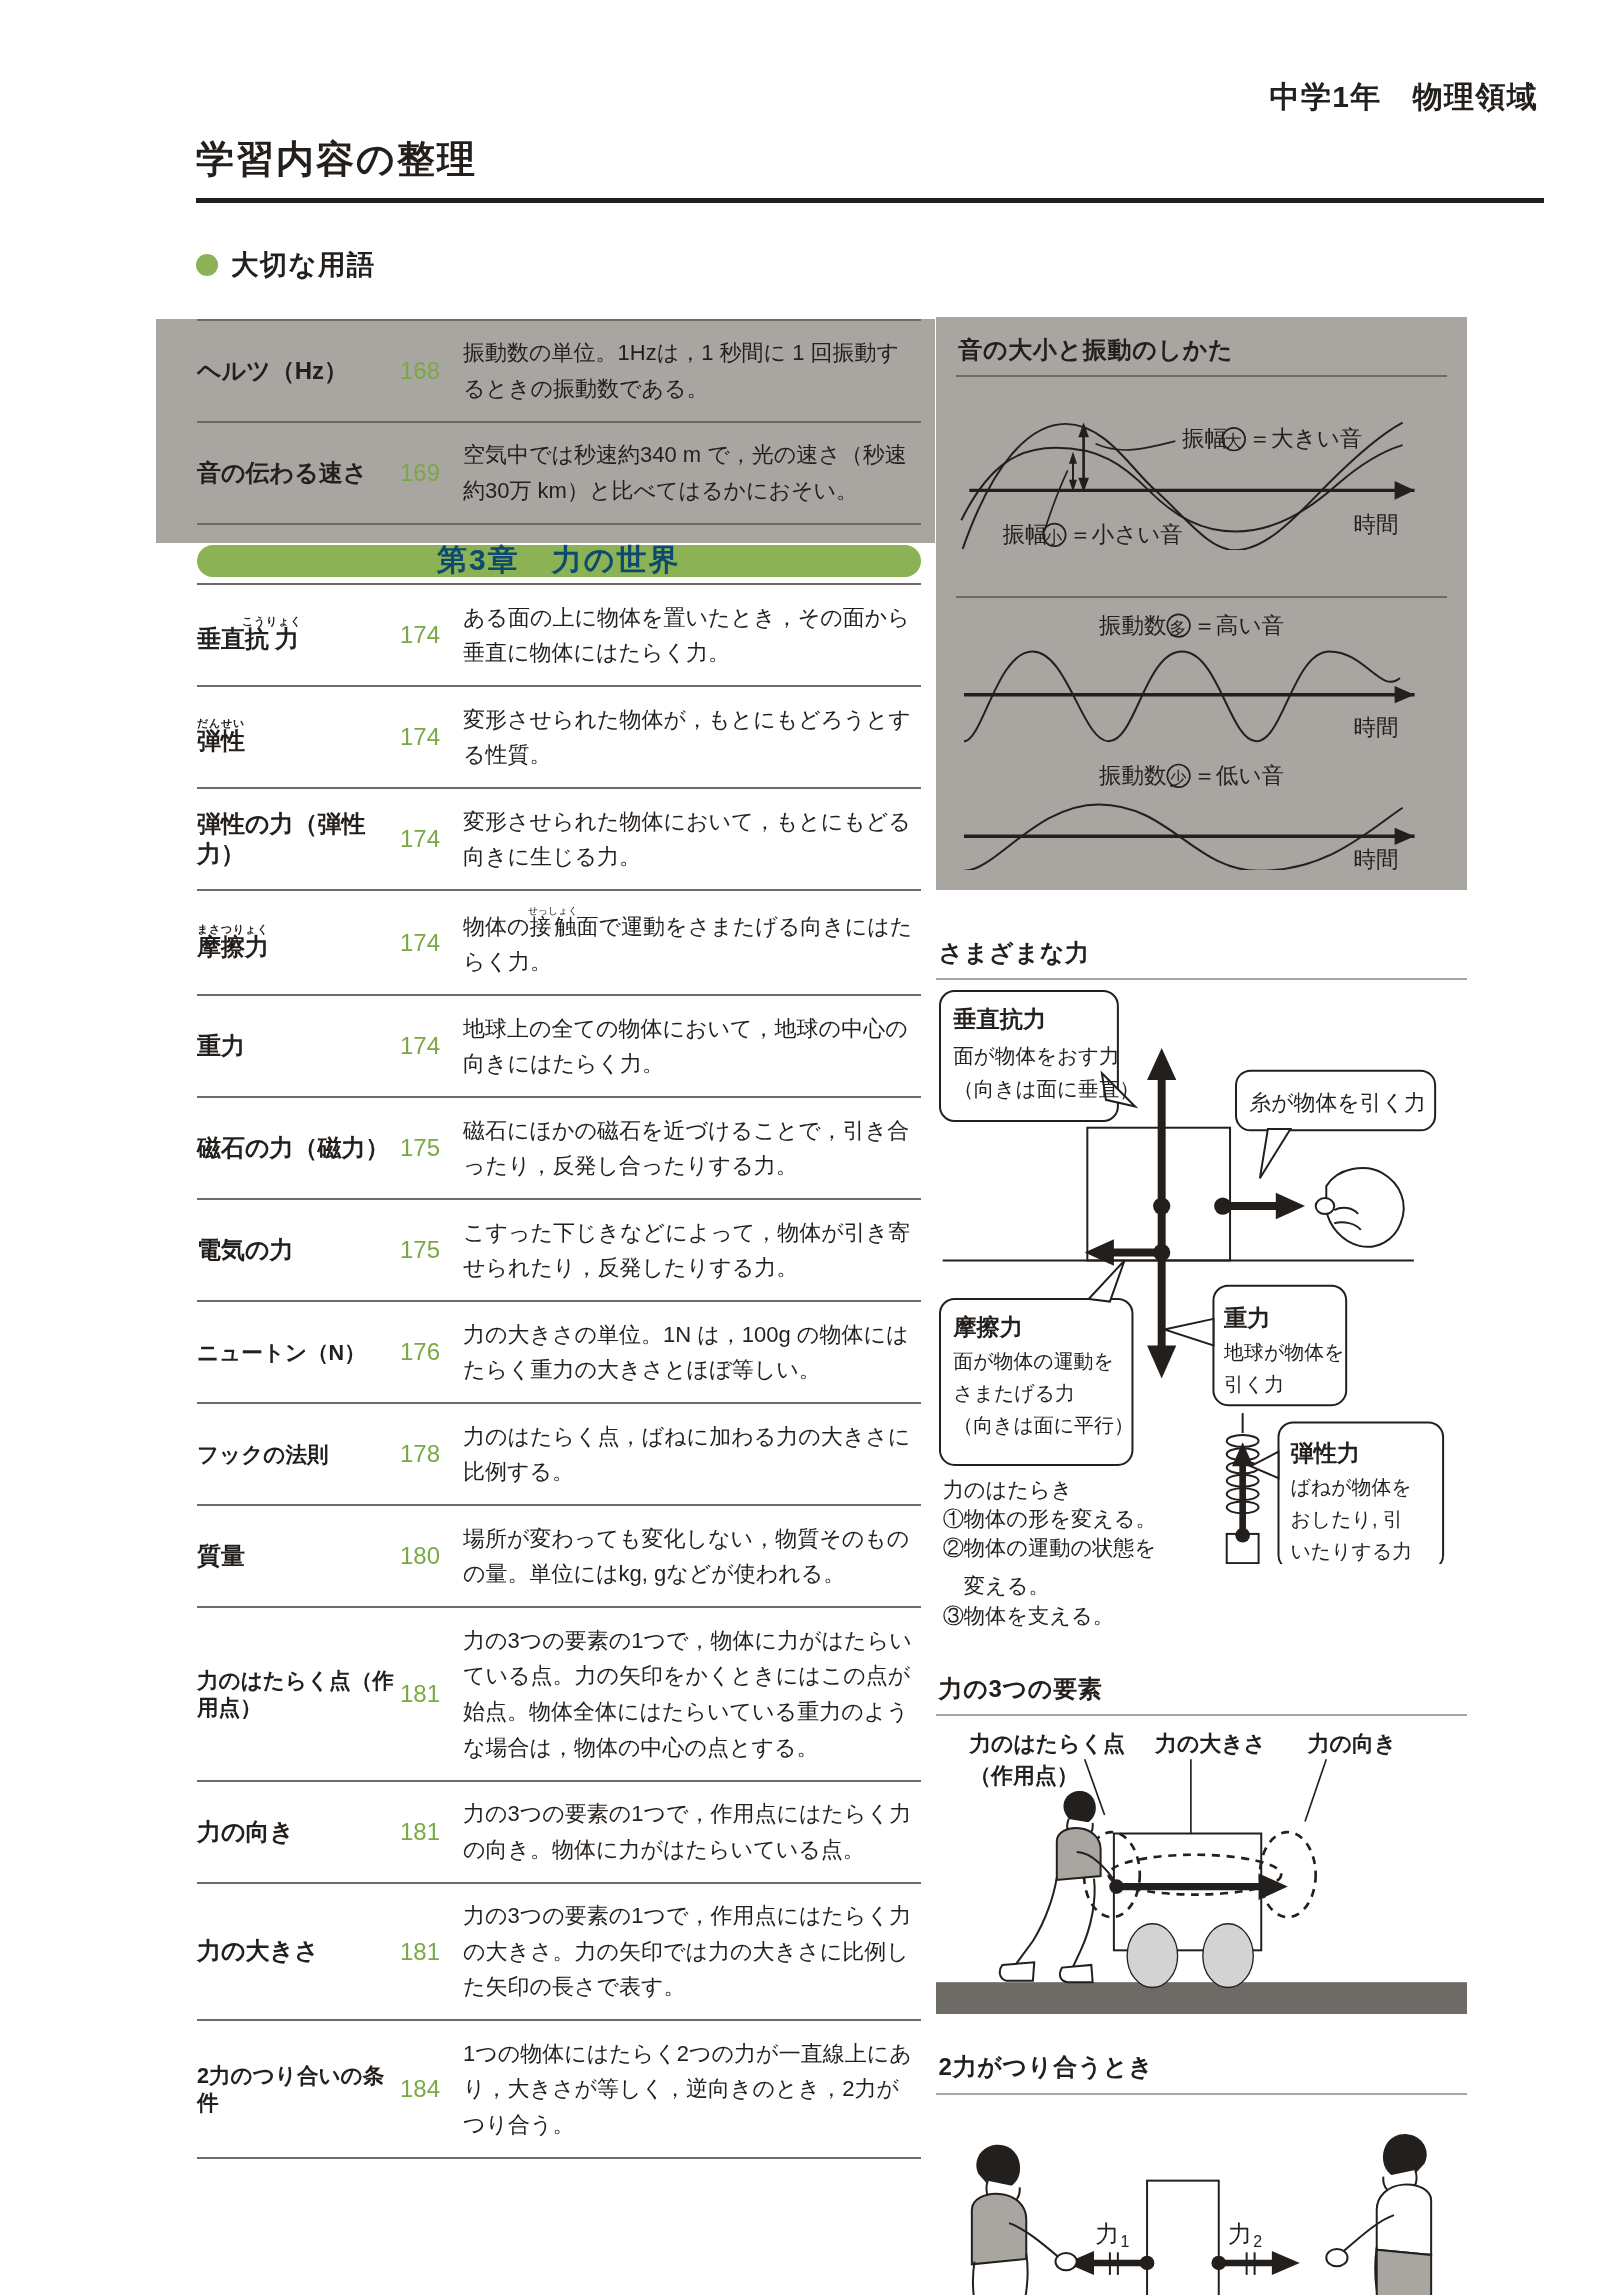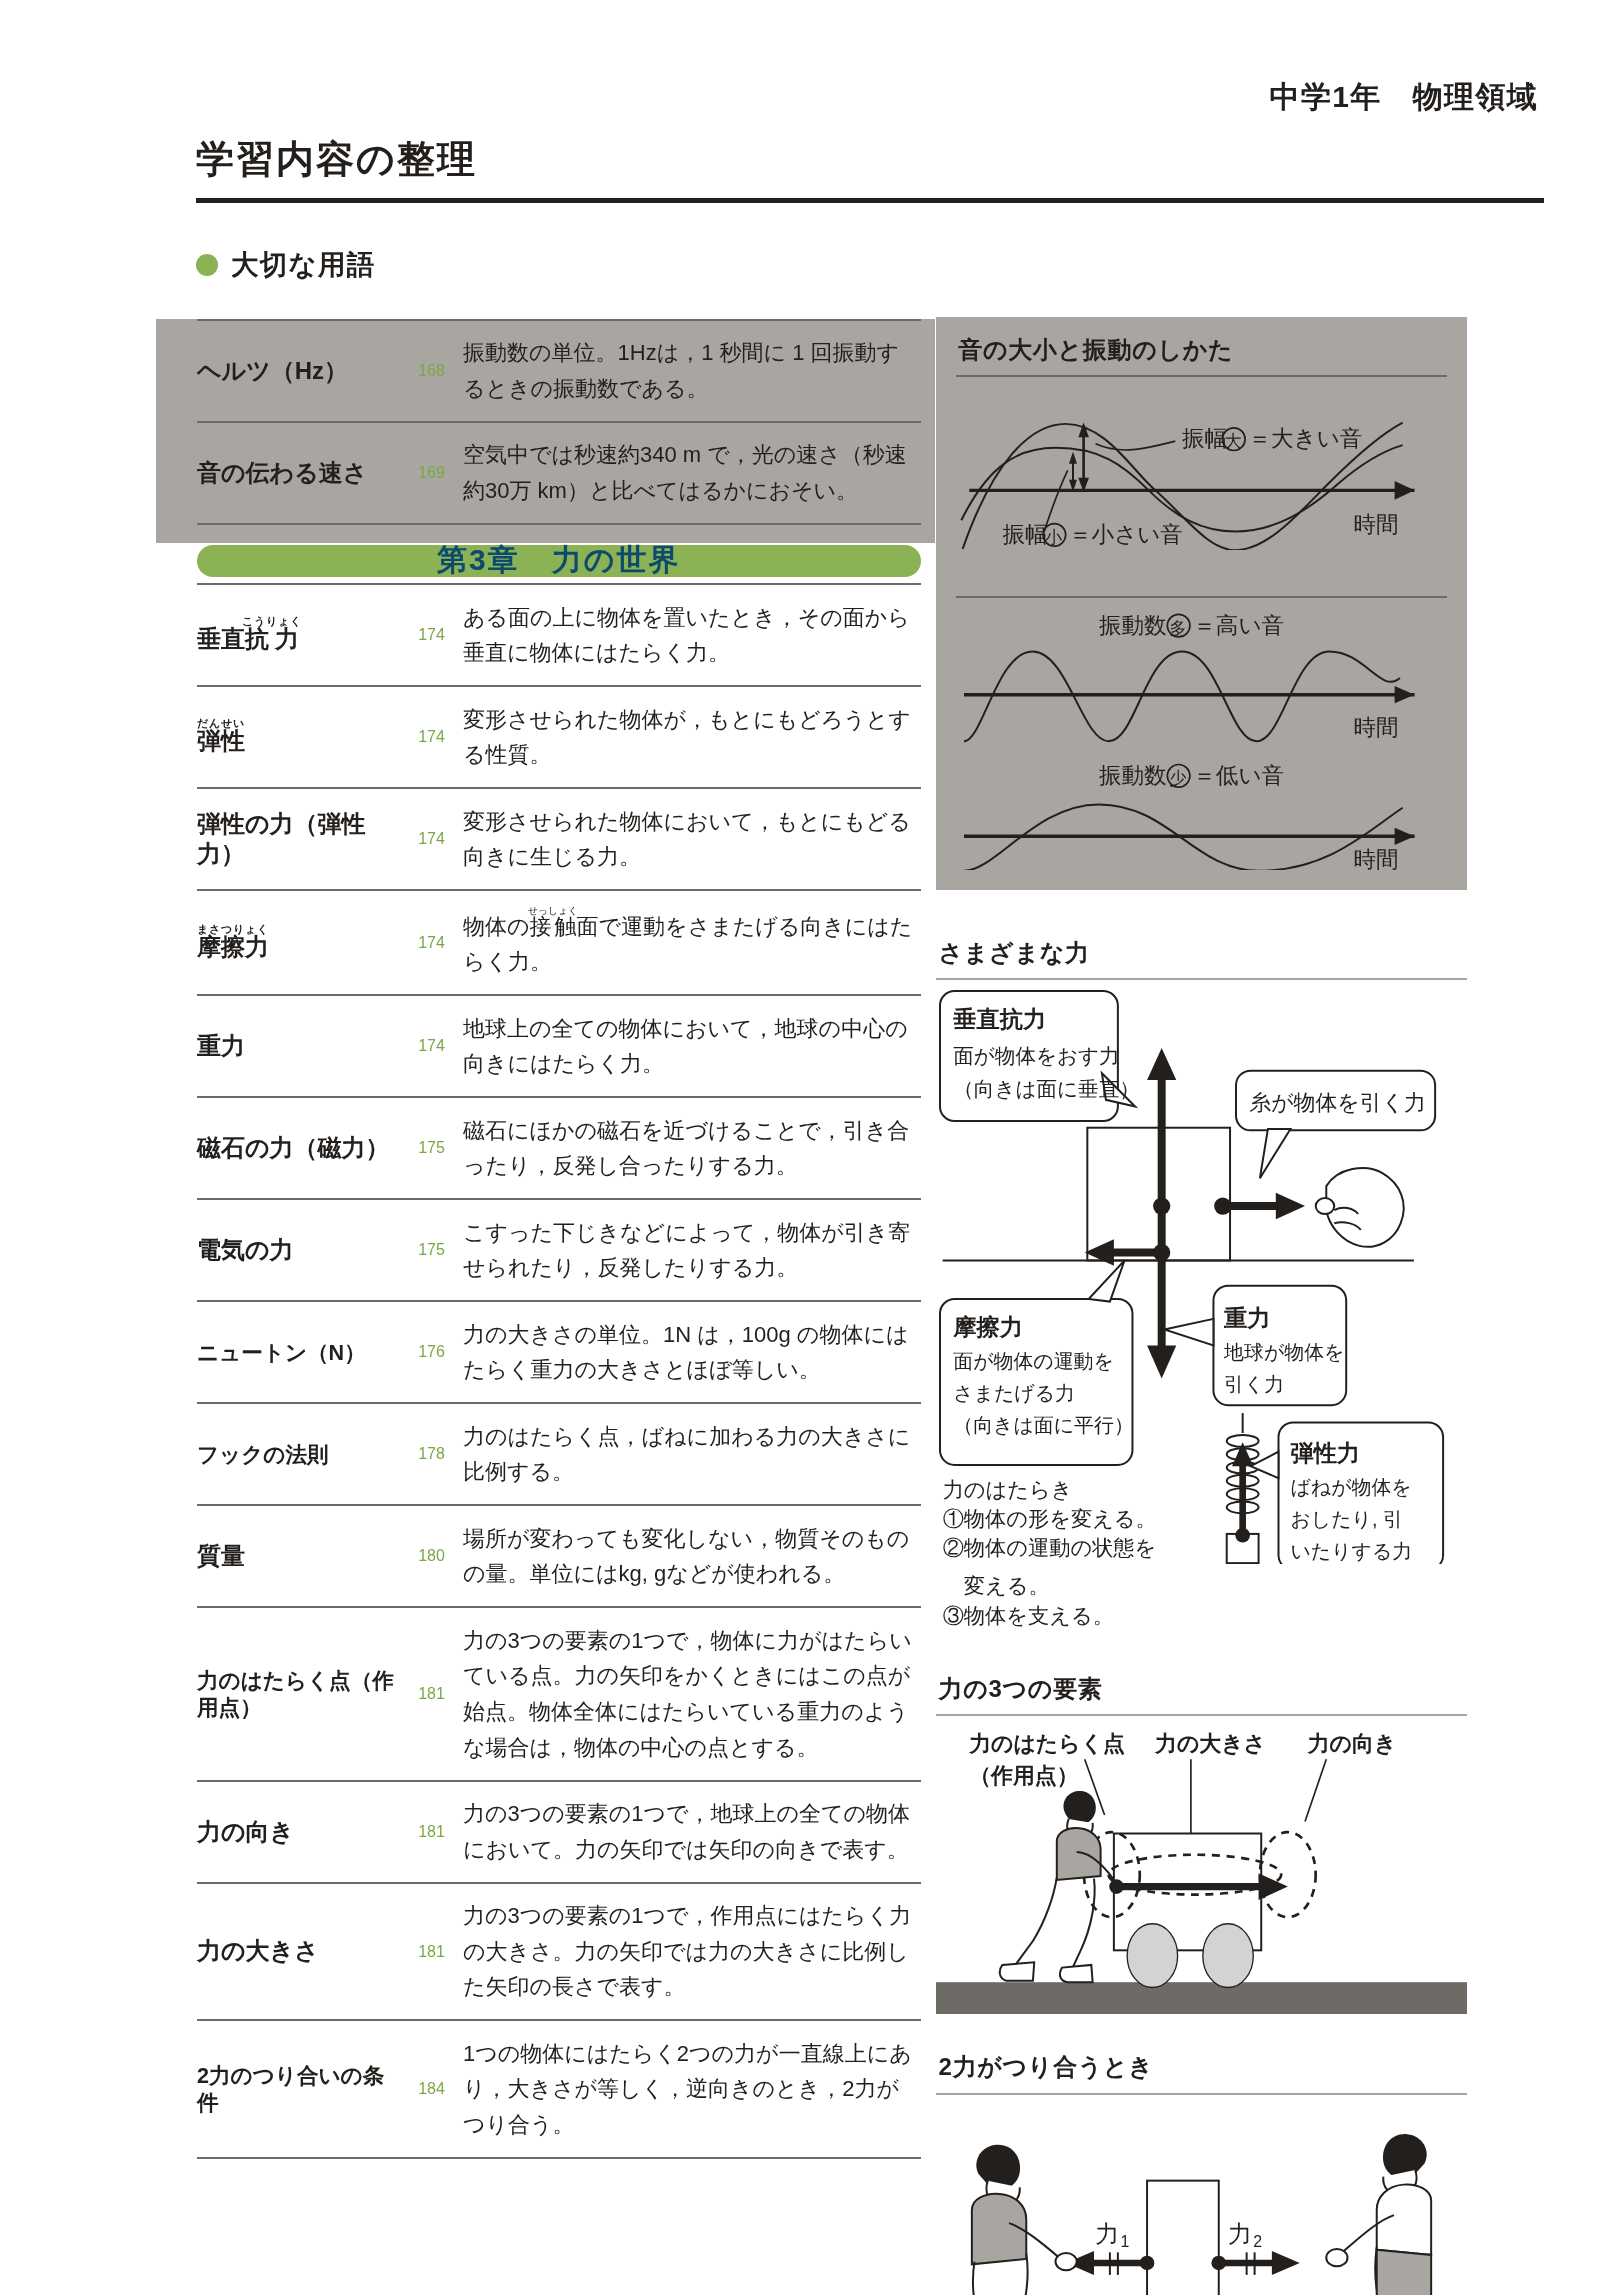--- a/index.html
+++ b/index.html
@@ -48,22 +48,22 @@
   }
   .term-row.last { border-bottom: 2px solid #6e6a66; }
   .t-name {
     width: 203px; flex: 0 0 203px;
     font-size: 24px; font-weight: 700; line-height: 1.26; letter-spacing: 0px;
   }
   .t-name.sm { font-size: 21.6px; }
   .t-name ruby { ruby-position: over; }
   .t-name rt { font-size: 11px; font-weight: 700; letter-spacing: 0.7px; }
   .t-page {
-    width: 63px; flex: 0 0 63px; text-align: center;
-    font-size: 16px; color: #7aa845; font-weight: 400;
+    width: 63px; flex: 0 0 63px; 
+    font-size: 24px; color: #7aa845; font-weight: 400;
   }
   .t-desc {
     flex: 1 1 auto; font-size: 22px; line-height: 1.62; letter-spacing: 0px;
   }
   .t-desc ruby { ruby-position: over; }
   .t-desc rt { font-size: 9.8px; }
 
   
   .chapter-pill {
     margin: 19.6px 0 6.5px 0; height: 32px; border-radius: 24px;
@@ -176,21 +176,21 @@
         <div class="t-desc">場所が変わっても変化しない，物質そのものの量。単位にはkg, gなどが使われる。</div>
       </div>
       <div class="term-row">
         <div class="t-name sm">力のはたらく点（作用点）</div>
         <div class="t-page">181</div>
         <div class="t-desc">力の3つの要素の1つで，物体に力がはたらいている点。力の矢印をかくときにはこの点が始点。物体全体にはたらいている重力のような場合は，物体の中心の点とする。</div>
       </div>
       <div class="term-row">
         <div class="t-name">力の向き</div>
         <div class="t-page">181</div>
-        <div class="t-desc">力の3つの要素の1つで，地球上の全ての物体において。力の矢印では矢印の向きで表す。</div>
+        <div class="t-desc">力の3つの要素の1つで，作用点にはたらく力の向き。物体に力がはたらいている点。</div>
       </div>
       <div class="term-row">
         <div class="t-name">力の大きさ</div>
         <div class="t-page">181</div>
         <div class="t-desc">力の3つの要素の1つで，作用点にはたらく力の大きさ。力の矢印では力の大きさに比例した矢印の長さで表す。</div>
       </div>
       <div class="term-row last">
         <div class="t-name sm">2力のつり合いの条件</div>
         <div class="t-page">184</div>
         <div class="t-desc">1つの物体にはたらく2つの力が一直線上にあり，大きさが等しく，逆向きのとき，2力がつり合う。</div>

